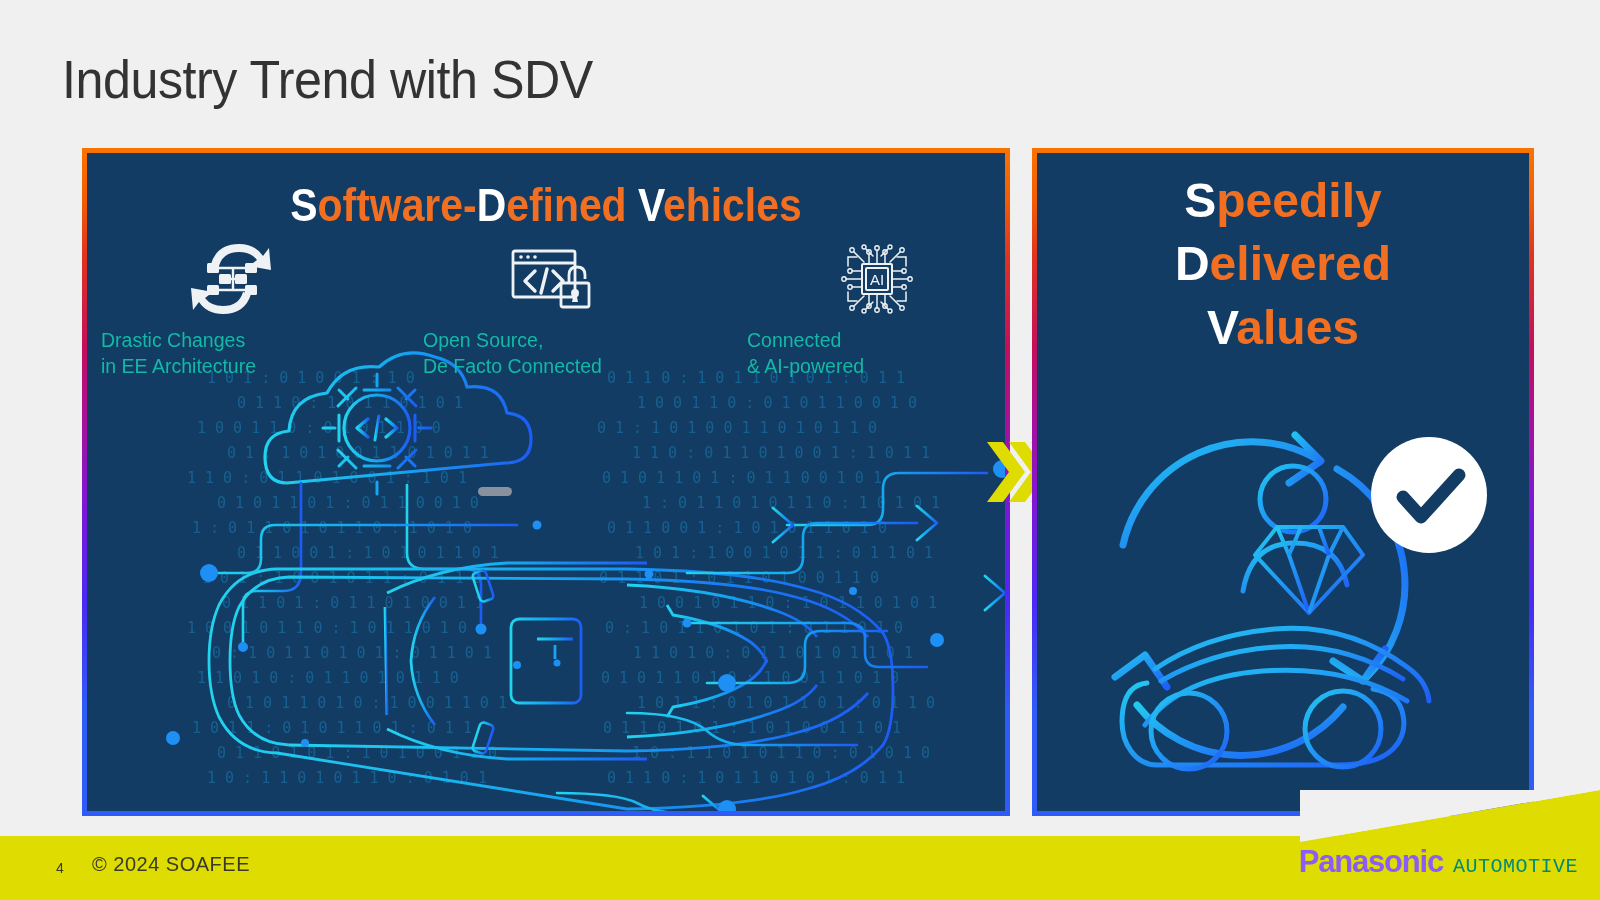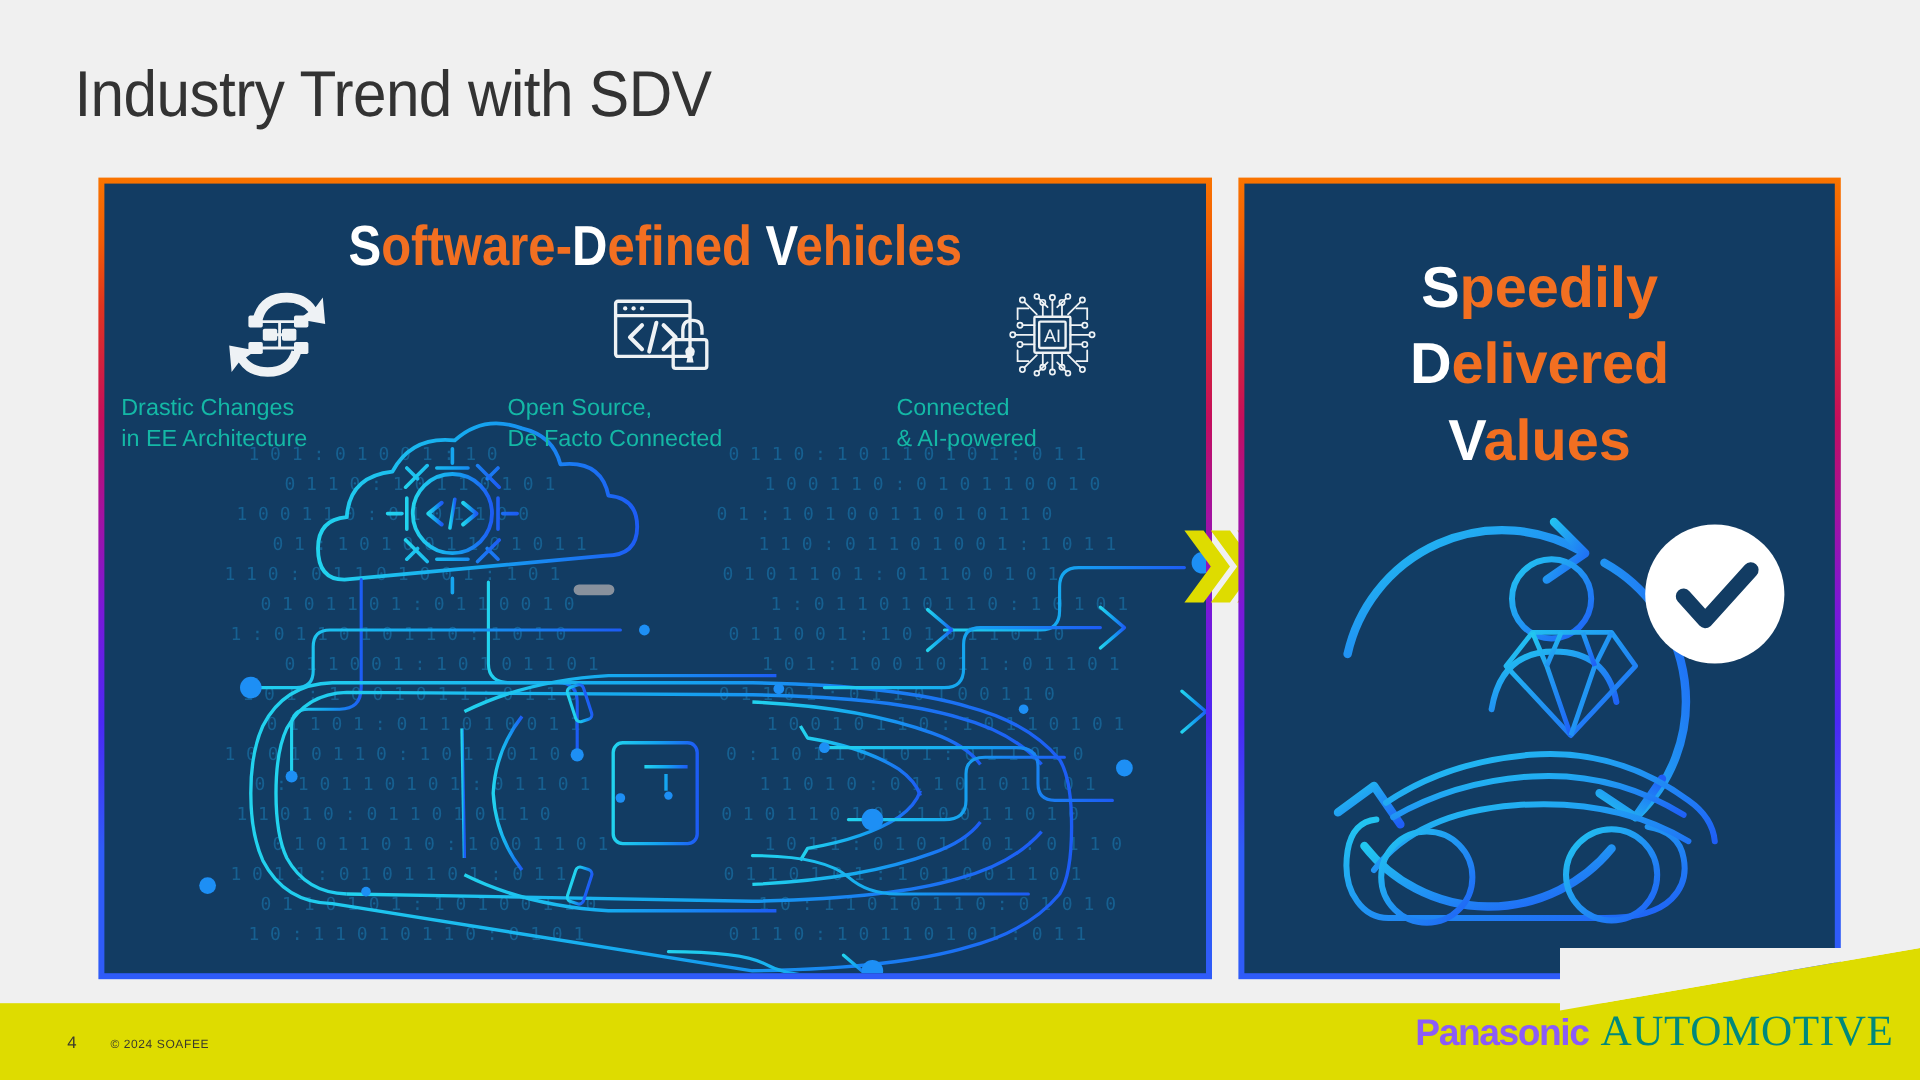--- a/index.html
+++ b/index.html
@@ -47,21 +47,20 @@
     white-space:nowrap;
   }
   .sdv-heading .w{color:#ffffff;}
 
   .sdv-right{
     position:absolute;left:0;right:0;top:16px;
     text-align:center;
     font-size:48px;font-weight:bold;color:#f26f21;
     line-height:1.32;
     font-family:"Liberation Sans", sans-serif;
-    margin-top:40px;
   }
   .sdv-right .w{color:#ffffff;}
   .sdv-right div{white-space:nowrap;}
 
   
   .features{
     position:absolute;left:0;top:88px;width:918px;height:200px;
   }
   .feature{
     position:absolute;text-align:left;width:260px;
@@ -77,33 +76,33 @@
 
   
   .chev-group{position:absolute;left:985px;top:432px;width:80px;height:80px;}
 
   
   .footer-bar{
     position:absolute;left:0;bottom:0;width:1600px;height:64px;
     background:#dedc00;
   }
   .footer-page{position:absolute;bottom:24px;left:56px;font-size:14px;color:#3a3a2c;}
-  .footer-copy{position:absolute;bottom:24px;left:92px;font-size:10px;color:#3a3a2c;letter-spacing:0.5px;}
+  .footer-copy{position:absolute;bottom:24px;left:92px;font-size:20px;color:#3a3a2c;letter-spacing:0.5px;}
 
   .brand{
     position:absolute;bottom:20px;right:22px;
     display:flex;align-items:baseline;gap:10px;
   }
   .brand-panasonic{
     font-size:31px;font-weight:bold;color:#8b5cf6;
     letter-spacing:-1.2px;font-family:"Liberation Sans", sans-serif;
   }
   .brand-automotive{
-    font-size:36px;color:#00897b;letter-spacing:0.5px;
-    font-family:Liberation Serif, serif;
+    font-size:20px;color:#00897b;letter-spacing:0.5px;
+    font-family:Liberation Mono, monospace;
   }
 
   
   .notch{
     position:absolute;right:0;bottom:0;width:300px;height:110px;
     pointer-events:none;
   }
 
   .bg-svg{position:absolute;left:0;top:0;}
   .redaction{

